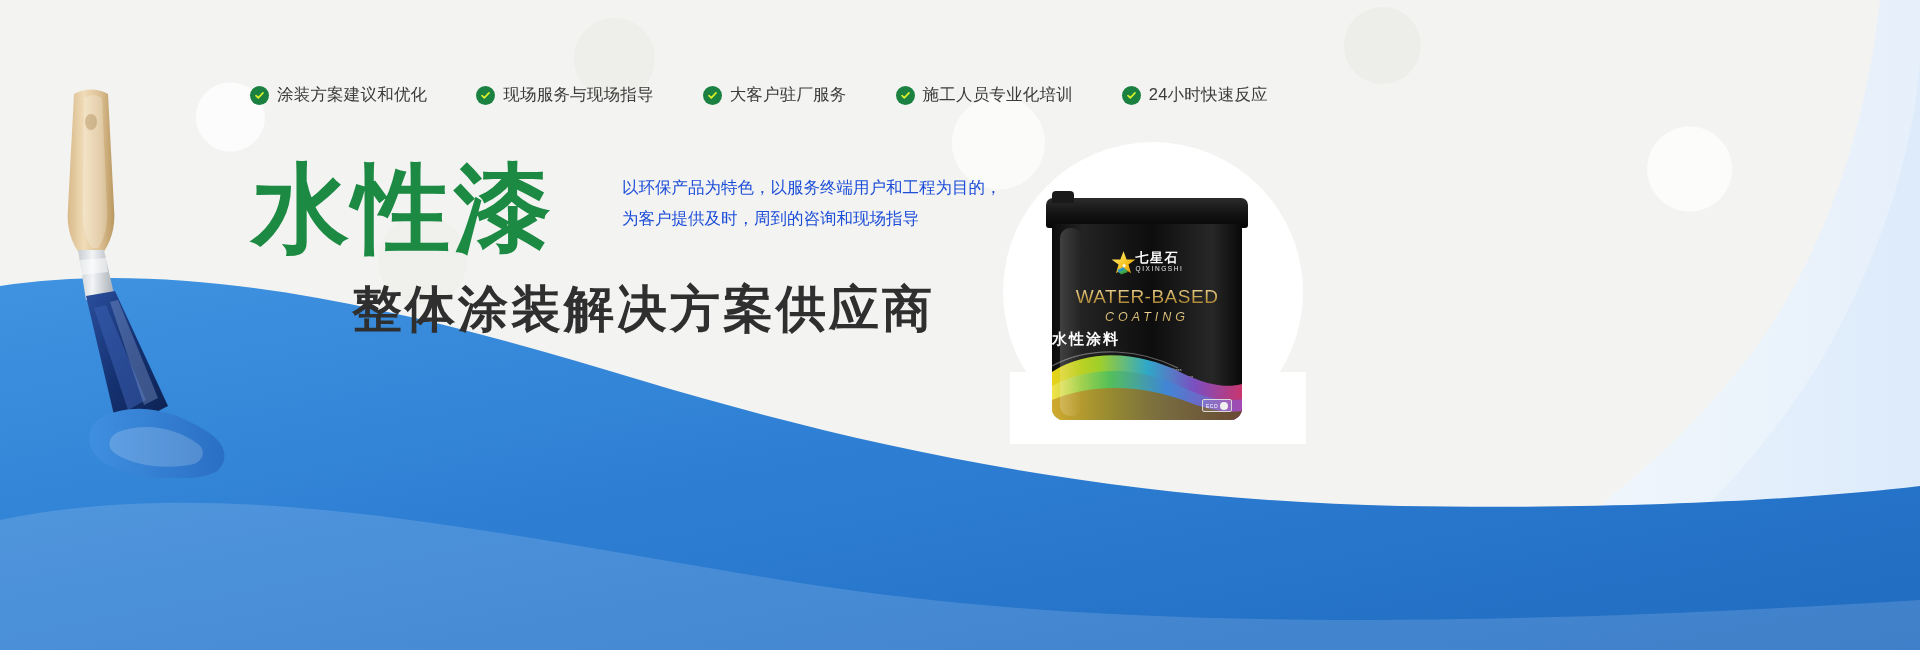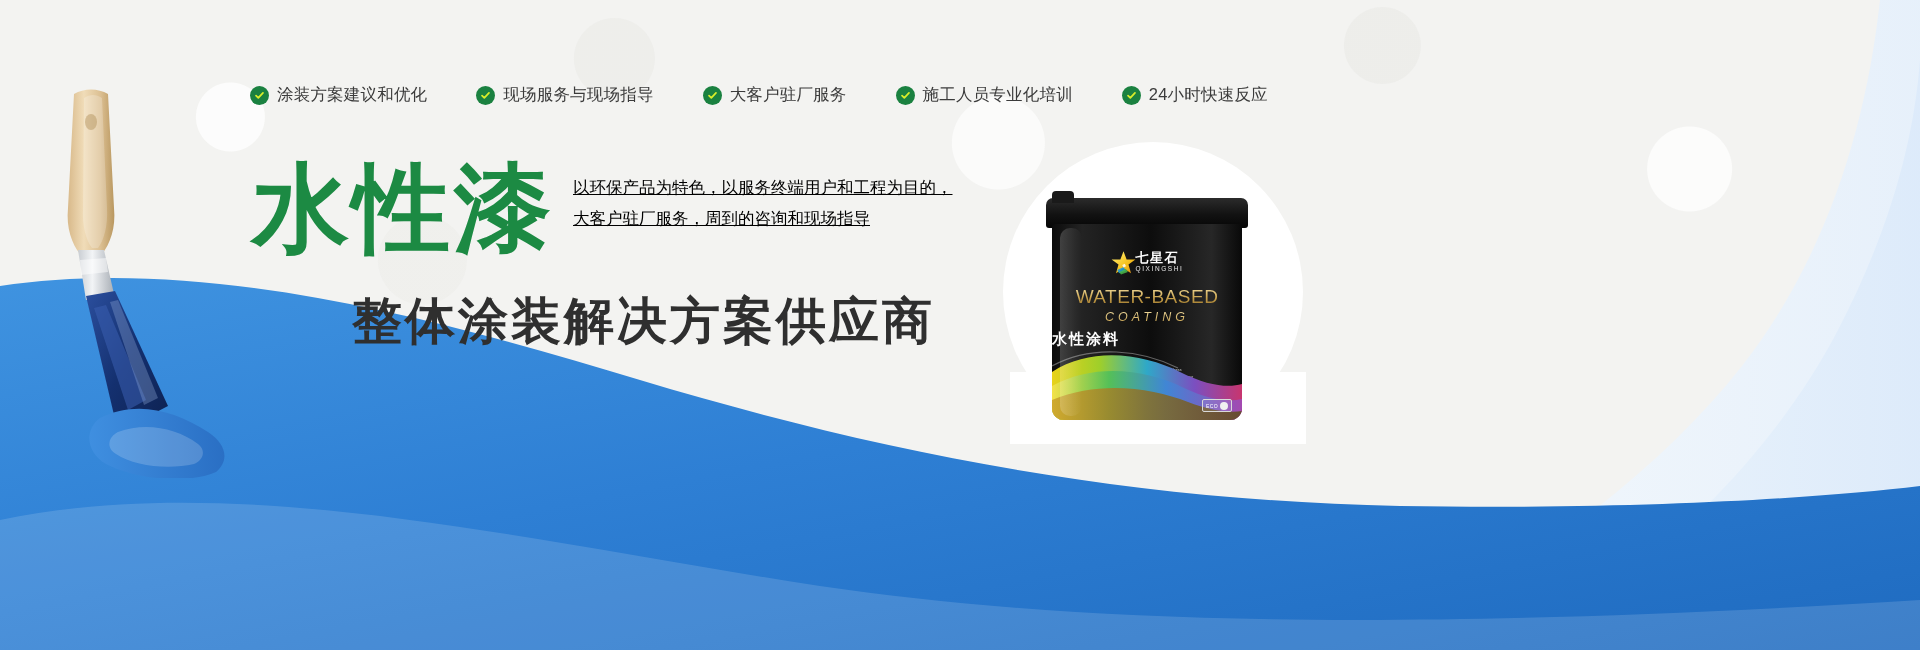--- a/index.html
+++ b/index.html
@@ -42,35 +42,34 @@
   }
   .check-icon svg { display:block; }
   .feature-label {
     font-size:16.5px; color:#3b3b3b; letter-spacing:.2px; white-space:nowrap;
     font-family:"Liberation Sans","DejaVu Sans",sans-serif;
   }
 
   
   .headline-row {
     position:absolute; top:160px; left:252px;
-    display:flex; align-items:flex-start;
+    display:flex; align-items:flex-start;gap:33px;
   }
   .headline {
     font-size:97px; line-height:1.02; font-weight:bold; color:#1c8a43;
     letter-spacing:4px; white-space:nowrap;
     font-family:"DejaVu Sans","Liberation Sans",sans-serif;
   }
   .desc {
-    margin-left:18px; padding-top:12px;
-    font-size:16.5px; line-height:31px; color:#000000; white-space:nowrap;
-    font-family:"Liberation Sans","DejaVu Sans",sans-serif;
-    text-decoration:underline;
+    margin-left:34px; padding-top:12px;
+    font-size:16.5px; line-height:31px; color:#1d4ed8; white-space:nowrap;
+    font-family:"Liberation Sans","DejaVu Sans",sans-serif;
   }
   .subtitle {
-    position:absolute; top:288px; left:352px;
+    position:absolute; top:276px; left:352px;
     font-size:50px; font-weight:bold; color:#2f2f2f; letter-spacing:3px;
     white-space:nowrap;
     font-family:"DejaVu Sans","Liberation Sans",sans-serif;
   }
 
   
   .brush { position:absolute; left:40px; top:88px; width:190px; height:390px; }
 
   
   .product-circle {
@@ -289,21 +288,21 @@
       </span>
       <span class="feature-label">24小时快速反应</span>
     </div>
 
   </div>
 
   <div class="headline-row">
     <div class="headline">水性漆</div>
     <div class="desc">
       <div>以环保产品为特色，以服务终端用户和工程为目的，</div>
-      <div>大客户驻厂服务，周到的咨询和现场指导</div>
+      <div>为客户提供及时，周到的咨询和现场指导</div>
     </div>
   </div>
 
   <div class="subtitle">整体涂装解决方案供应商</div>
 
   <div class="product-circle"></div>
   <div class="product-plate"></div>
 
   <div class="bucket">
     <div class="bucket-lid"></div>

